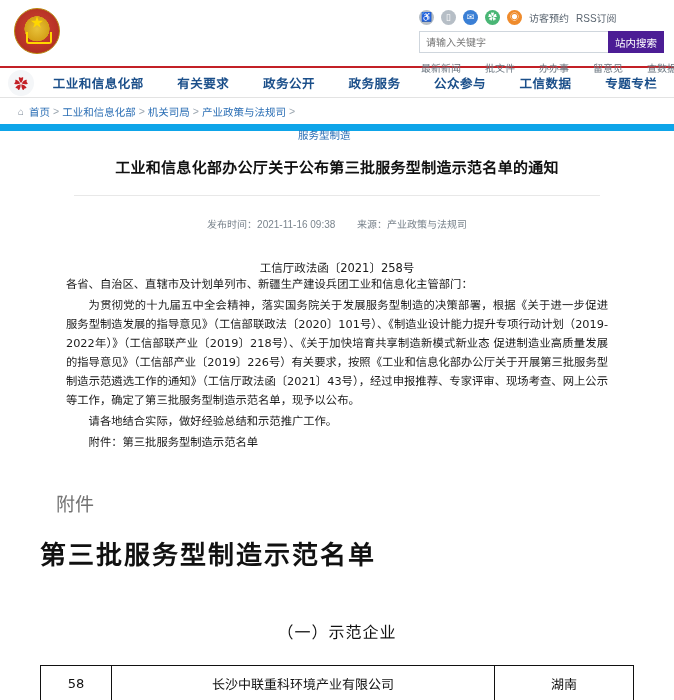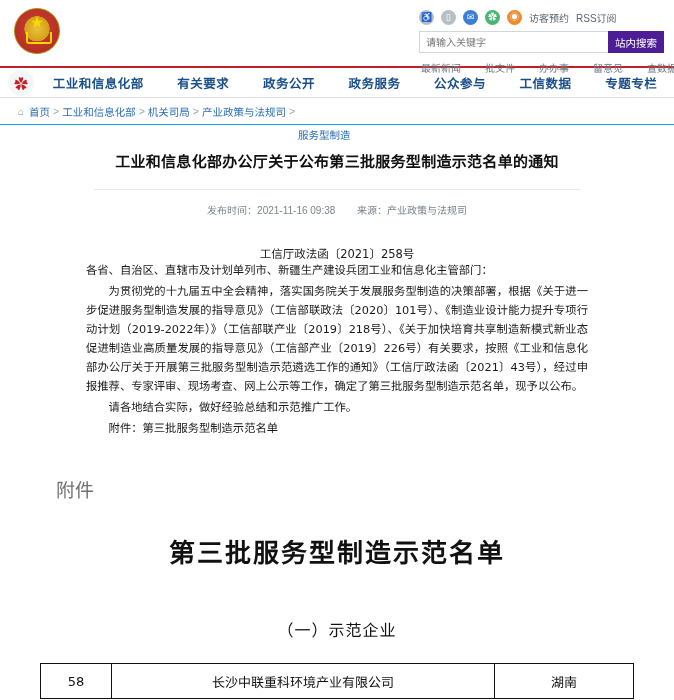--- a/index.html
+++ b/index.html
@@ -213,43 +213,43 @@
   .breadcrumb a {
     color: #2c6fb5;
     text-decoration: none;
     white-space: nowrap;
   }
   .breadcrumb .sep { color: #9aa5af; }
   .breadcrumb .cur { color: #2c6fb5; margin-top: 46px; }
 
   
   .article-wrap {
-    border-top: 1px solid #0ea5e9;
-    padding: 0 86px;
+    border-top: 7px solid #0ea5e9;
+    padding: 0 66px;
     box-sizing: border-box;
   }
   .article-title {
     font-family: "DejaVu Sans", sans-serif;
     text-align: center;
     font-size: 15px;
     font-weight: bold;
     color: #111;
     margin: 26px 0 0 0;
     line-height: 22px;
     letter-spacing: 0.3px;
   }
   .title-rule {
     border-bottom: 1px solid #e8e8e8;
     margin: 16px 8px 0 8px;
   }
   .meta {
     text-align: center;
     font-size: 10px;
     color: #7a848d;
-    margin-top: 12px;
+    margin-top: 20px;
   }
   .meta .meta-sep { display: inline-block; width: 16px; }
 
   .docno {
     text-align: center;
     font-size: 11.5px;
     color: #1a1a1a;
     margin-top: 28px;
     font-family: "DejaVu Sans", sans-serif;
   }
@@ -279,25 +279,24 @@
     margin-top: 40px;
   }
   .attach-label {
     font-family: "DejaVu Sans", sans-serif;
     font-size: 19px;
     color: #737373;
     margin-left: 16px;
   }
   .attach-title {
     font-family: "DejaVu Sans", sans-serif;
-    text-align: center;
     font-size: 26px;
     font-weight: bold;
     color: #111;
-    margin-top: 30px;
+    margin-top: 18px;
     letter-spacing: 2px;
   }
   .attach-sub {
     font-family: "DejaVu Sans", sans-serif;
     text-align: center;
     font-size: 16px;
     color: #111;
     margin-top: 48px;
     letter-spacing: 1px;
   }

